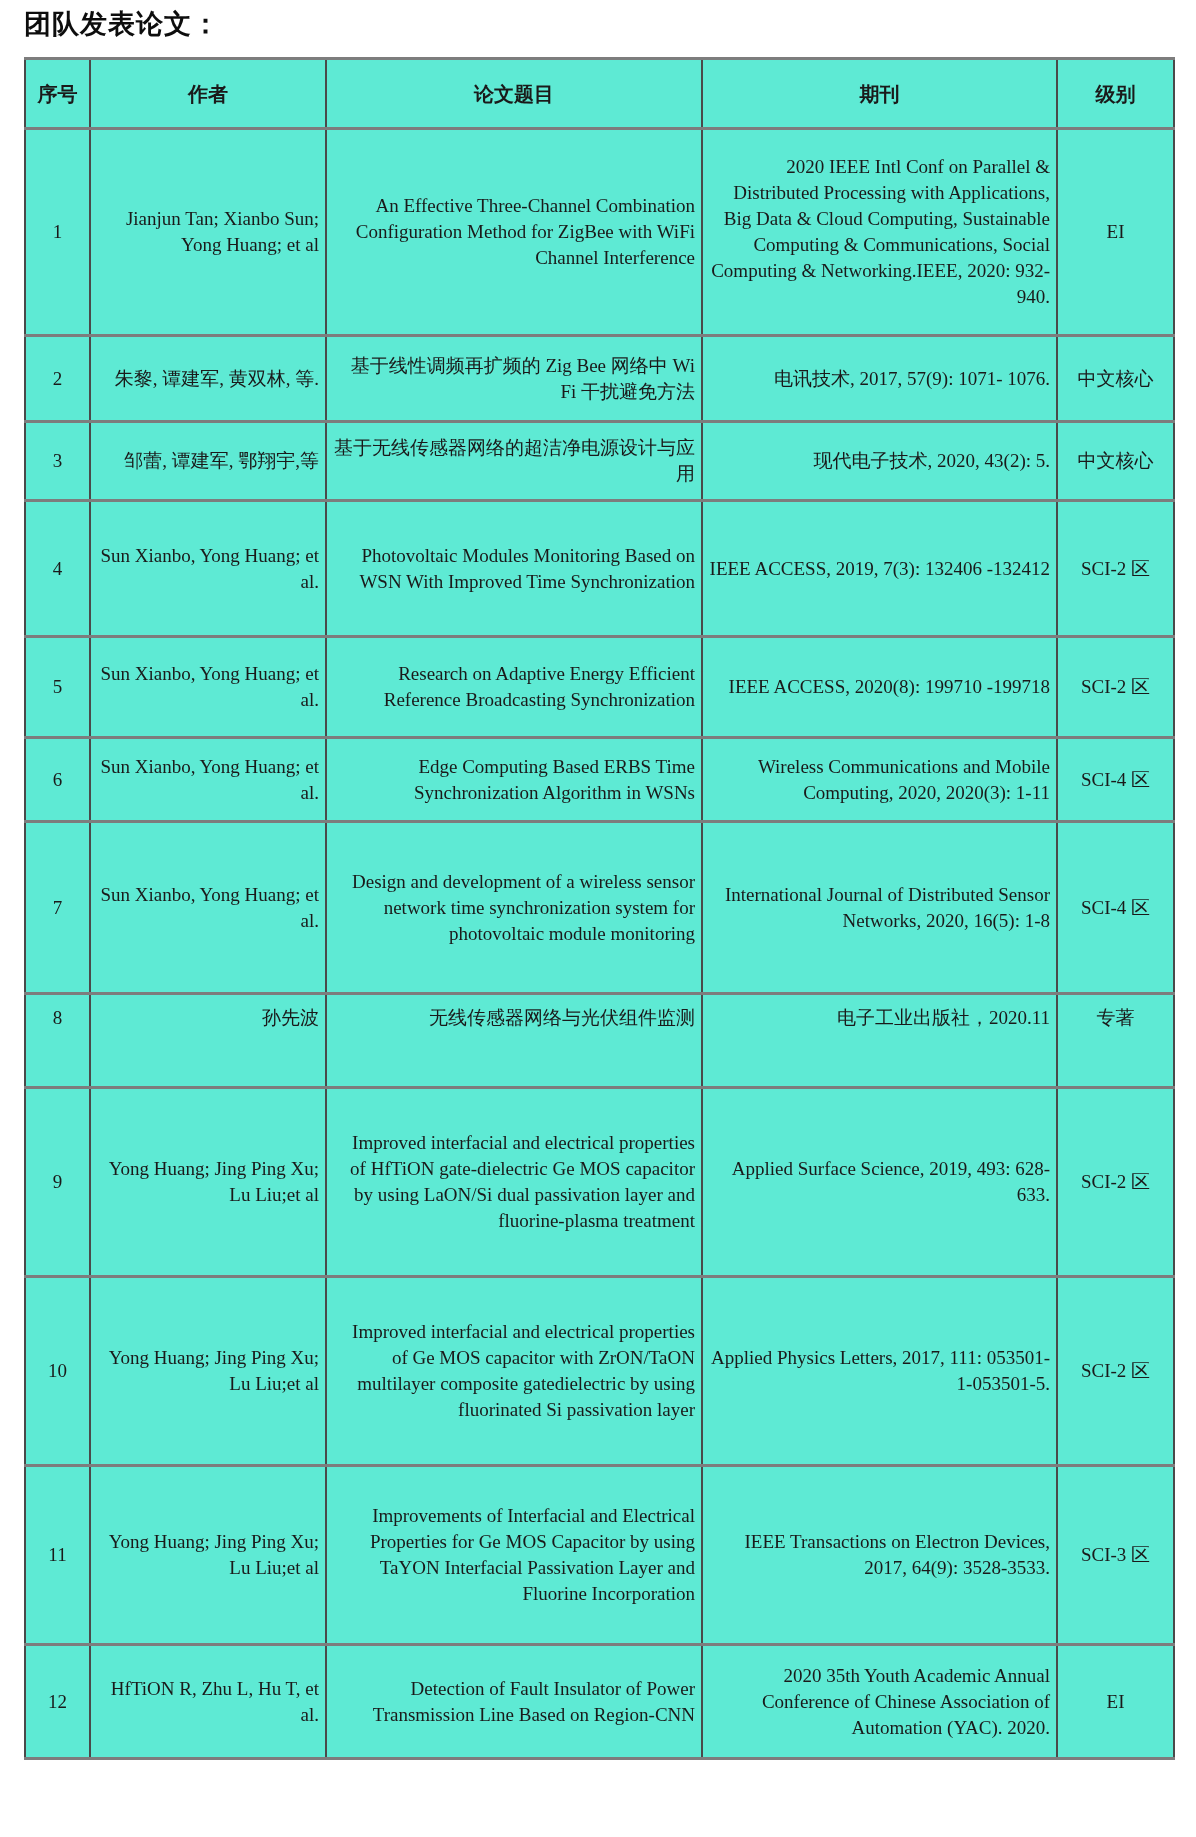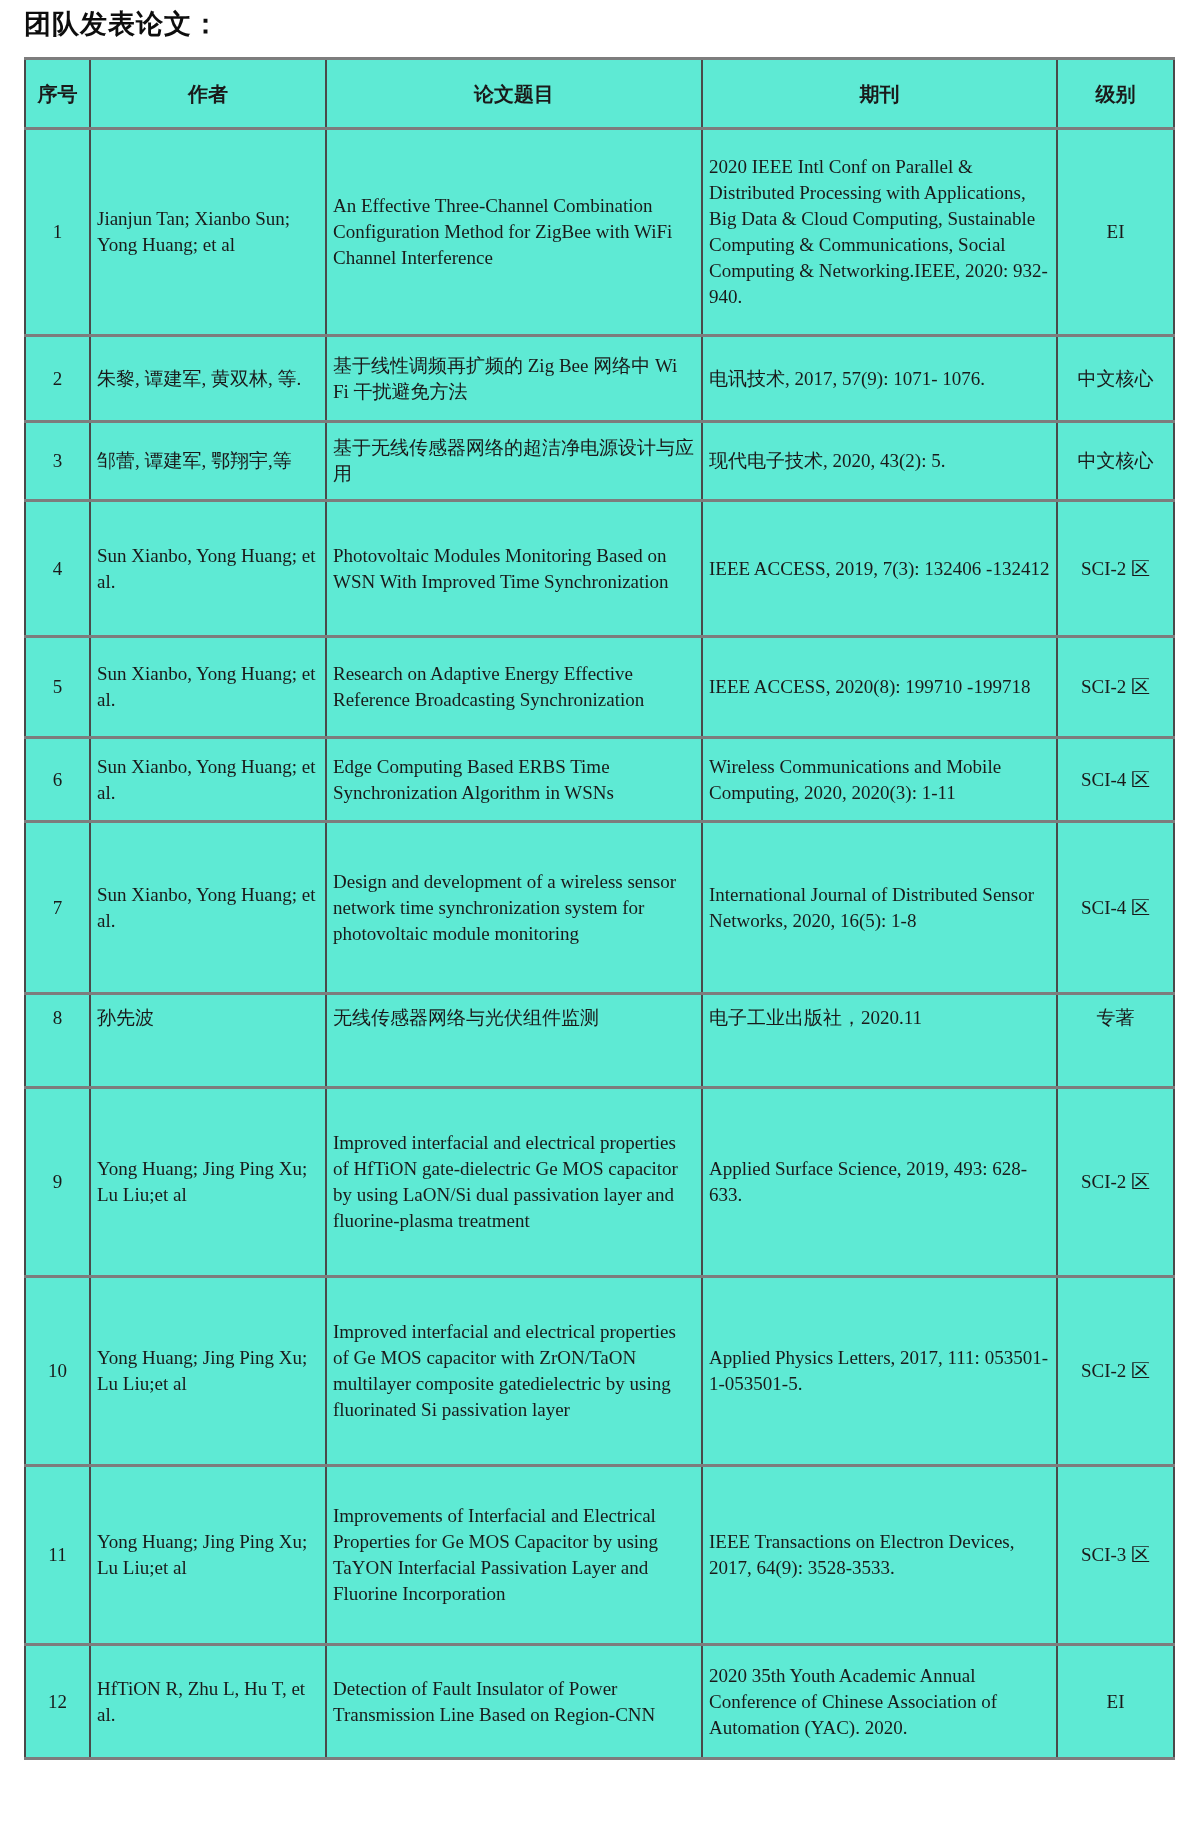--- a/index.html
+++ b/index.html
@@ -52,21 +52,21 @@
     vertical-align: middle;
     overflow: hidden;
     word-wrap: break-word;
   }
   .pub-table th {
     font-size: 20px;
     font-weight: bold;
     text-align: center;
   }
   td.cell-no, td.cell-level { text-align: center; padding: 6px 2px; }
-  td.cell-authors, td.cell-title, td.cell-journal { text-align: left; }
+  td.cell-authors, td.cell-title, td.cell-journal { text-align: right; }
   
   tr.hdr  { height: 70px; }
   tr.r1   { height: 207px; }
   tr.r2   { height: 86px; }
   tr.r3   { height: 79px; }
   tr.r4   { height: 136px; }
   tr.r5   { height: 101px; }
   tr.r6   { height: 84px; }
   tr.r7   { height: 172px; }
   tr.r8   { height: 94px; }
@@ -125,21 +125,21 @@
       <tr class="r4">
         <td class="cell-no">4</td>
         <td class="cell-authors">Sun Xianbo, Yong Huang; et al.</td>
         <td class="cell-title">Photovoltaic Modules Monitoring Based on WSN With Improved Time Synchronization</td>
         <td class="cell-journal">IEEE ACCESS, 2019, 7(3): 132406 -132412</td>
         <td class="cell-level">SCI-2 区</td>
       </tr>
       <tr class="r5">
         <td class="cell-no">5</td>
         <td class="cell-authors">Sun Xianbo, Yong Huang; et al.</td>
-        <td class="cell-title">Research on Adaptive Energy Effective Reference Broadcasting Synchronization</td>
+        <td class="cell-title">Research on Adaptive Energy Efficient Reference Broadcasting Synchronization</td>
         <td class="cell-journal">IEEE ACCESS, 2020(8): 199710 -199718</td>
         <td class="cell-level">SCI-2 区</td>
       </tr>
       <tr class="r6">
         <td class="cell-no">6</td>
         <td class="cell-authors">Sun Xianbo, Yong Huang; et al.</td>
         <td class="cell-title">Edge Computing Based ERBS Time Synchronization Algorithm in WSNs</td>
         <td class="cell-journal">Wireless Communications and Mobile Computing, 2020, 2020(3): 1-11</td>
         <td class="cell-level">SCI-4 区</td>
       </tr>

